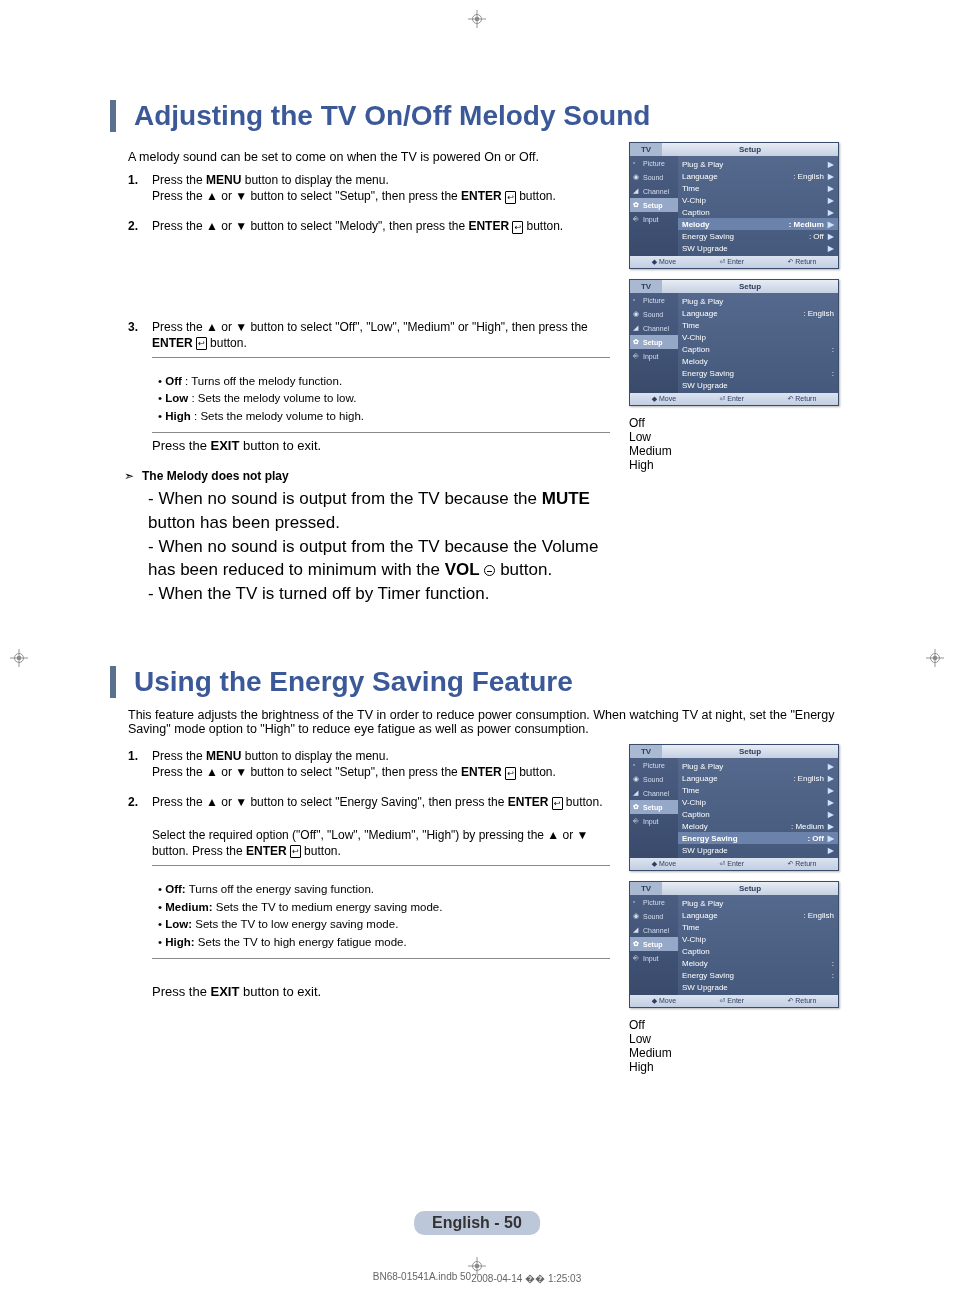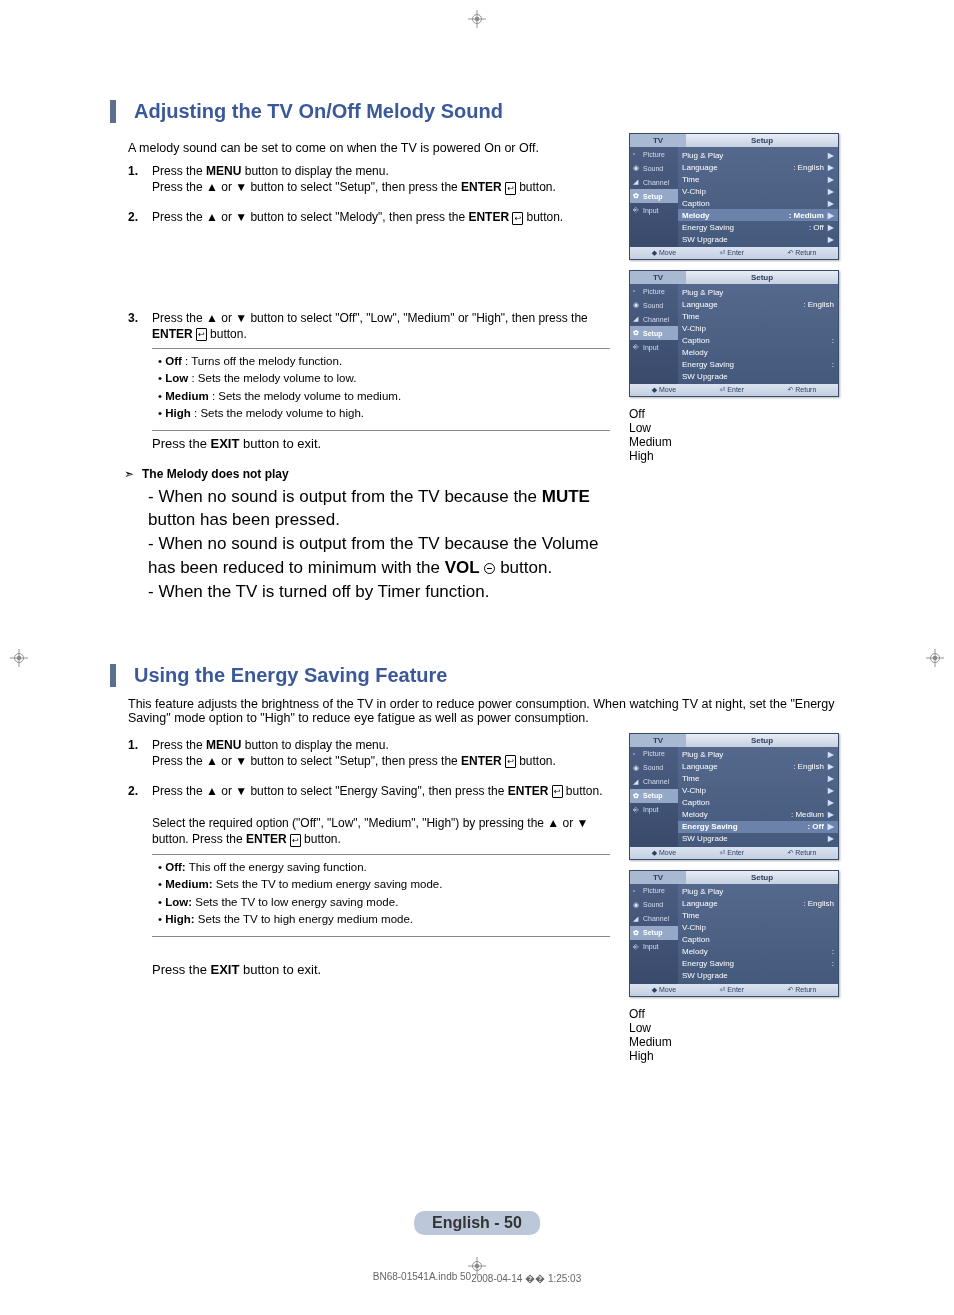--- a/index.html
+++ b/index.html
@@ -20,40 +20,40 @@
   .reg-mark { position: absolute; width:18px; height:18px; }
   .reg-mark svg { width:100%; height:100%; }
   .reg-top { top: 10px; left: 50%; transform: translateX(-50%); }
   .reg-left { top: 50%; left: 10px; transform: translateY(-50%); }
   .reg-right { top: 50%; right: 10px; transform: translateY(-50%); }
   .reg-bottom { bottom: 40px; left: 50%; transform: translateX(-50%); }
 
   .section-title {
     border-left: 6px solid #5b6f8f;
     padding-left: 18px;
-    font-size: 20px;
+    font-size: 28px;
     font-weight: bold;
     color: #3b5998;
     margin-bottom: 10px;
   }
   .intro { margin: 8px 0 8px 18px; font-size: 12.5px; }
   .two-col { display: flex; gap: 19px; }
   .left-col { flex: 1; }
   .right-col { width: 215px; }
   ol.steps { list-style: none; padding: 0; margin: 4px 0 0 18px; }
   ol.steps > li { position: relative; padding-left: 24px; margin-bottom: 14px; font-size: 12px; line-height: 1.35; }
   ol.steps > li .num { position: absolute; left: 0; top: 0; font-weight: bold; font-size: 12px; }
   .enter-icon { display: inline-block; border: 1px solid #000; border-radius: 1px; font-size: 9px; padding: 0 1px; line-height: 10px; position: relative; vertical-align: middle; }
   .enter-icon::after { content: "↩"; font-size: 8px; }
   .vol-minus { display:inline-block; width:11px; height:11px; border:1px solid #000; border-radius:50%; position:relative; vertical-align:middle; }
   .vol-minus::after { content:""; position:absolute; left:2px; right:2px; top:50%; height:1px; background:#000; }
   .sub-box {
     border-top: 1px solid #888;
     border-bottom: 1px solid #888;
-    padding: 3px 2px 6px 2px;
+    padding: 14px 2px 6px 2px;
     margin: 6px 0 4px 0;
   }
   .bullet-line { margin: 2px 0 2px 4px; font-size: 11.5px; }
   .exit-line { margin: 4px 0 0 0; font-size: 13px; }
   .arrow-note { margin: 10px 0 4px 32px; font-size: 12px; }
   .arrow-note .bird { position: absolute; margin-left: -18px; }
   .sub-note { margin-left: 38px; font-size: 17px; line-height: 1.4; }
 
   
   .osd {
@@ -66,21 +66,21 @@
     box-shadow: 1px 1px 2px rgba(0,0,0,.3);
   }
   .osd .title-row {
     display: flex;
     background: linear-gradient(#e8edf5,#c5d0e2);
     color: #2c3e5e;
     font-weight: bold;
     font-size: 8px;
   }
   .osd .title-row .tvlabel {
-    width: 56px; text-align: center; padding: 2px 0;
+    width: 32px; text-align: center; padding: 2px 0;
     background: #a9b9d2;
   }
   .osd .title-row .setup {
     flex: 1; text-align: center; padding: 2px 0;
   }
   .osd .body { display: flex; }
   .osd .sidebar {
     width: 48px;
     background: linear-gradient(#4b5e82,#394a6b);
     padding-bottom: 2px;
@@ -176,21 +176,20 @@
           <span class="num">2.</span>
           <span>Press the ▲ or ▼ button to select "Melody", then press the </span><b>ENTER</b> <span class="enter-icon"></span><span> button.</span>
           <div style="height:70px"></div>
         </li>
         <li>
           <span class="num">3.</span>
           <span>Press the ▲ or ▼ button to select "Off", "Low", "Medium" or "High", then press the </span><b>ENTER</b> <span class="enter-icon"></span><span> button.</span>
           <div class="sub-box">
             <div class="bullet-line">• <b>Off</b><span> : Turns off the melody function.</span></div>
             <div class="bullet-line">• <b>Low</b><span> : Sets the melody volume to low.</span></div>
-            <div class="bullet-line">• <b>Medium</b><span> : Sets the melody volume to medium.</span></div>
             <div class="bullet-line">• <b>High</b><span> : Sets the melody volume to high.</span></div>
           </div>
           <div class="exit-line"><span>Press the </span><b>EXIT</b><span> button to exit.</span></div>
         </li>
       </ol>
       <div class="arrow-note">
         <span class="bird">➣</span>
         <b>The Melody does not play</b>
       </div>
       <div class="sub-note"><span>- When no sound is output from the TV because the </span><b>MUTE</b><span> button has been pressed.</span></div>
@@ -358,24 +357,24 @@
         <li>
           <span class="num">1.</span>
           <span>Press the </span><b>MENU</b><span> button to display the menu.</span><br>
           <span>Press the ▲ or ▼ button to select "Setup", then press the </span><b>ENTER</b> <span class="enter-icon"></span><span> button.</span>
         </li>
         <li>
           <span class="num">2.</span>
           <span>Press the ▲ or ▼ button to select "Energy Saving", then press the </span><b>ENTER</b> <span class="enter-icon"></span><span> button.</span><br><br>
           <span>Select the required option ("Off", "Low", "Medium", "High") by pressing the ▲ or ▼ button. Press the </span><b>ENTER</b> <span class="enter-icon"></span><span> button.</span>
           <div class="sub-box">
-            <div class="bullet-line">• <b>Off:</b><span> This off the energy saving function.</span></div>
+            <div class="bullet-line">• <b>Off:</b><span> Turns off the energy saving function.</span></div>
             <div class="bullet-line">• <b>Medium:</b><span> Sets the TV to medium energy saving mode.</span></div>
             <div class="bullet-line">• <b>Low:</b><span> Sets the TV to low energy saving mode.</span></div>
-            <div class="bullet-line">• <b>High:</b><span> Sets the TV to high energy medium mode.</span></div>
+            <div class="bullet-line">• <b>High:</b><span> Sets the TV to high energy fatigue mode.</span></div>
           </div>
           <br>
           <div class="exit-line"><span>Press the </span><b>EXIT</b><span> button to exit.</span></div>
         </li>
       </ol>
     </div>
     <div class="right-col">
 
       <div class="osd">
         <div class="title-row">

